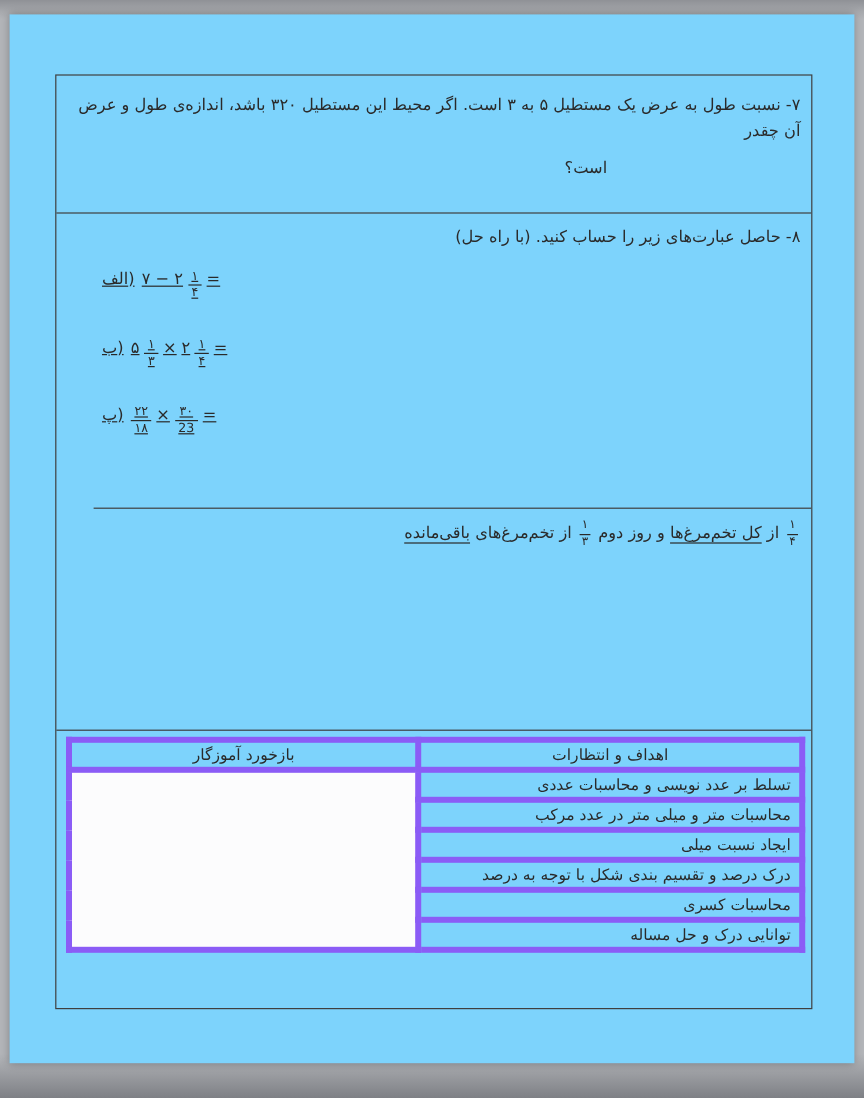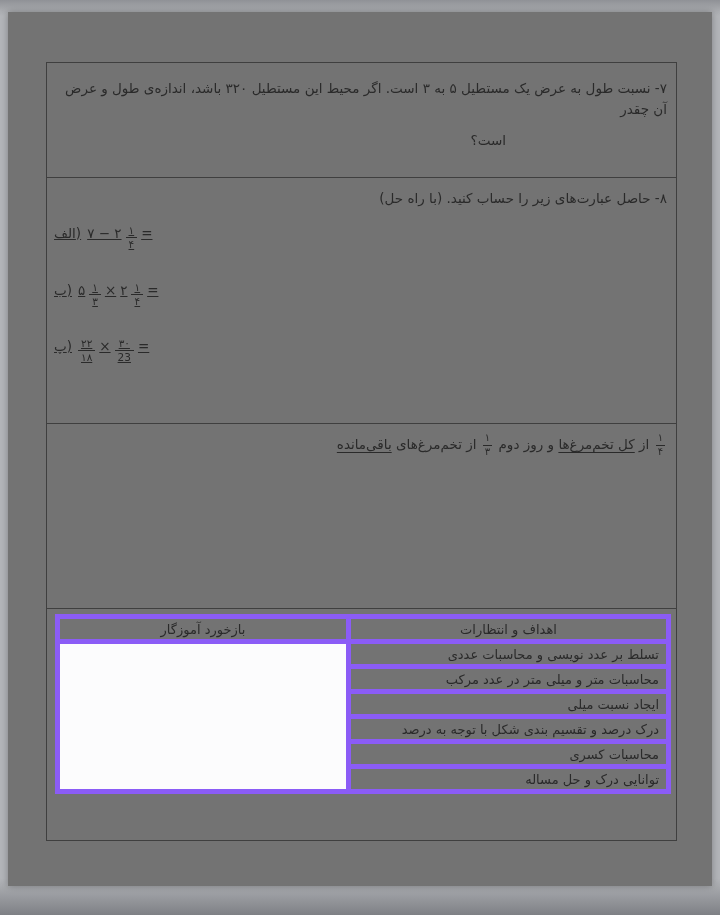--- a/index.html
+++ b/index.html
@@ -4,30 +4,30 @@
 <style>
   html,body{margin:0;padding:0;}
   body{
     width:720px;height:915px;position:relative;overflow:hidden;
     background:linear-gradient(180deg,#8f9196 0px,#a8aaae 10px,#b3b5b9 16px,#b3b5b9 96%,#7e8085 100%);
     font-family:"DejaVu Sans",sans-serif;
     color:#2a2a2a;
   }
   .page{
     position:absolute;left:8px;top:12px;width:704px;height:874px;
-    background:#737373;box-shadow:0 0 7px rgba(0,0,0,.30);
+    background:#7dd3fc;box-shadow:0 0 7px rgba(0,0,0,.30);
   }
   .sheet{
     position:absolute;left:38px;top:50px;width:631px;height:779px;
     border:1px solid #3f3f3f;box-sizing:border-box;
   }
   .sec{box-sizing:border-box;border-bottom:1px solid #3f3f3f;position:relative;}
   .sec:last-child{border-bottom:none;}
   .sec-q7{height:115px;}
-  .sec-q8{height:246px;}
+  .sec-q8{height:246px;margin-left:31px;}
   .sec-q9{height:185px;}
   .sec-bottom{height:229px;}
   .rtl{direction:rtl;text-align:right;}
   .qtext{font-size:13.5px;line-height:1.55;}
   .q7-line1{padding:15px 9px 0 14px;}
   .q7-line2{padding:10px 170px 0 0;}
   .q8-heading{padding:10px 9px 0 14px;}
   .expr{
     direction:ltr;display:flex;align-items:flex-start;gap:4px;
     width:max-content;font-size:13.5px;margin-left:7px;text-decoration:underline;

